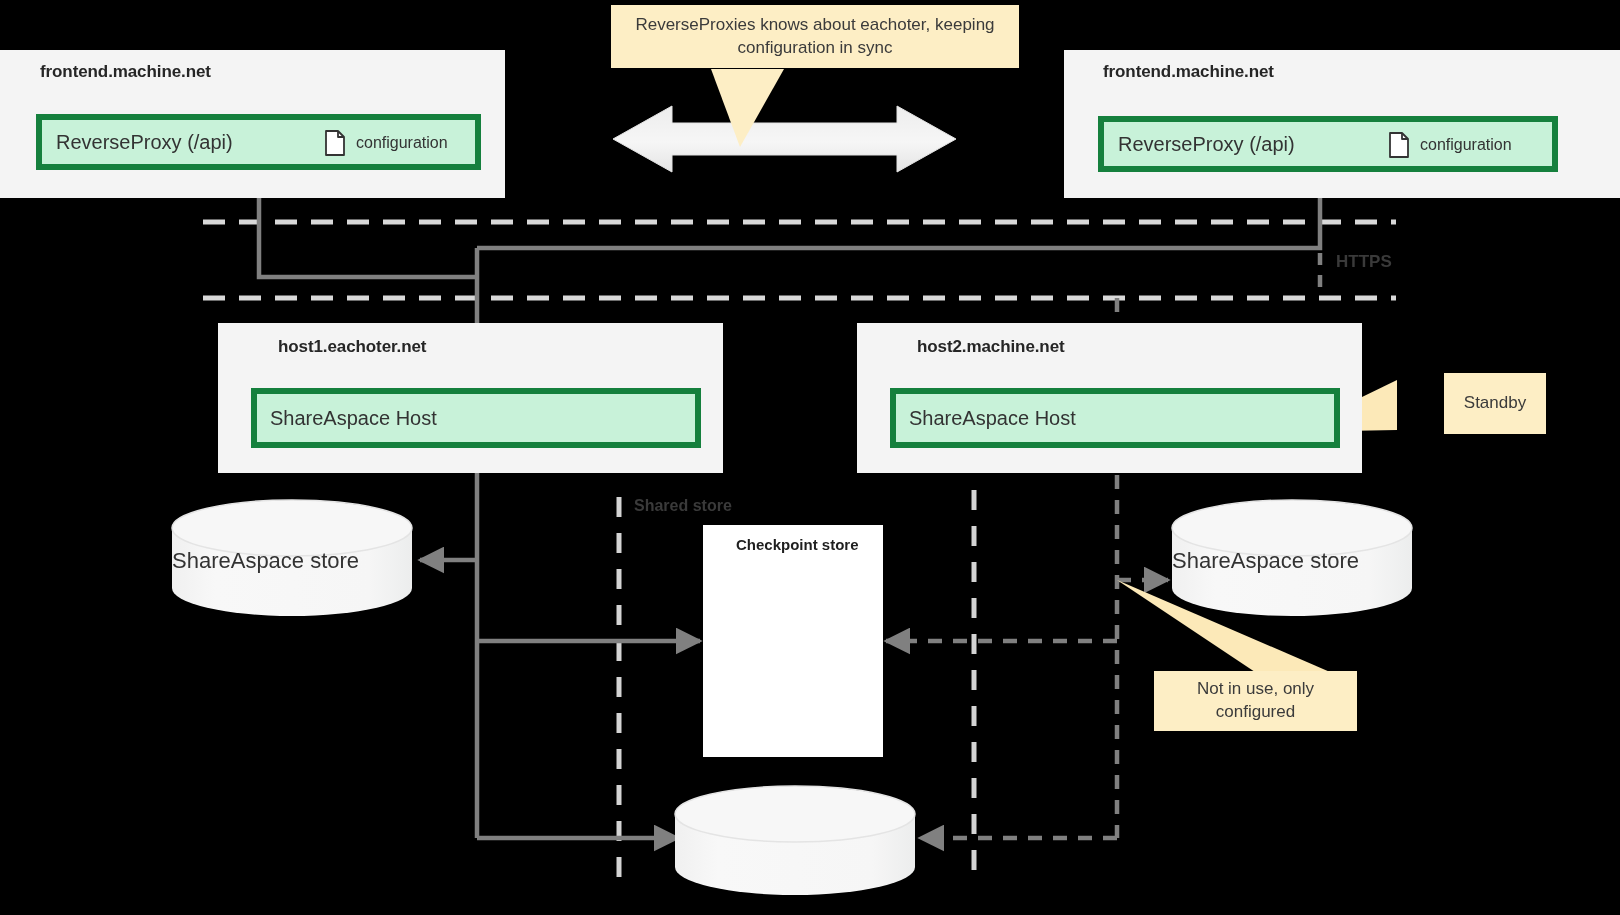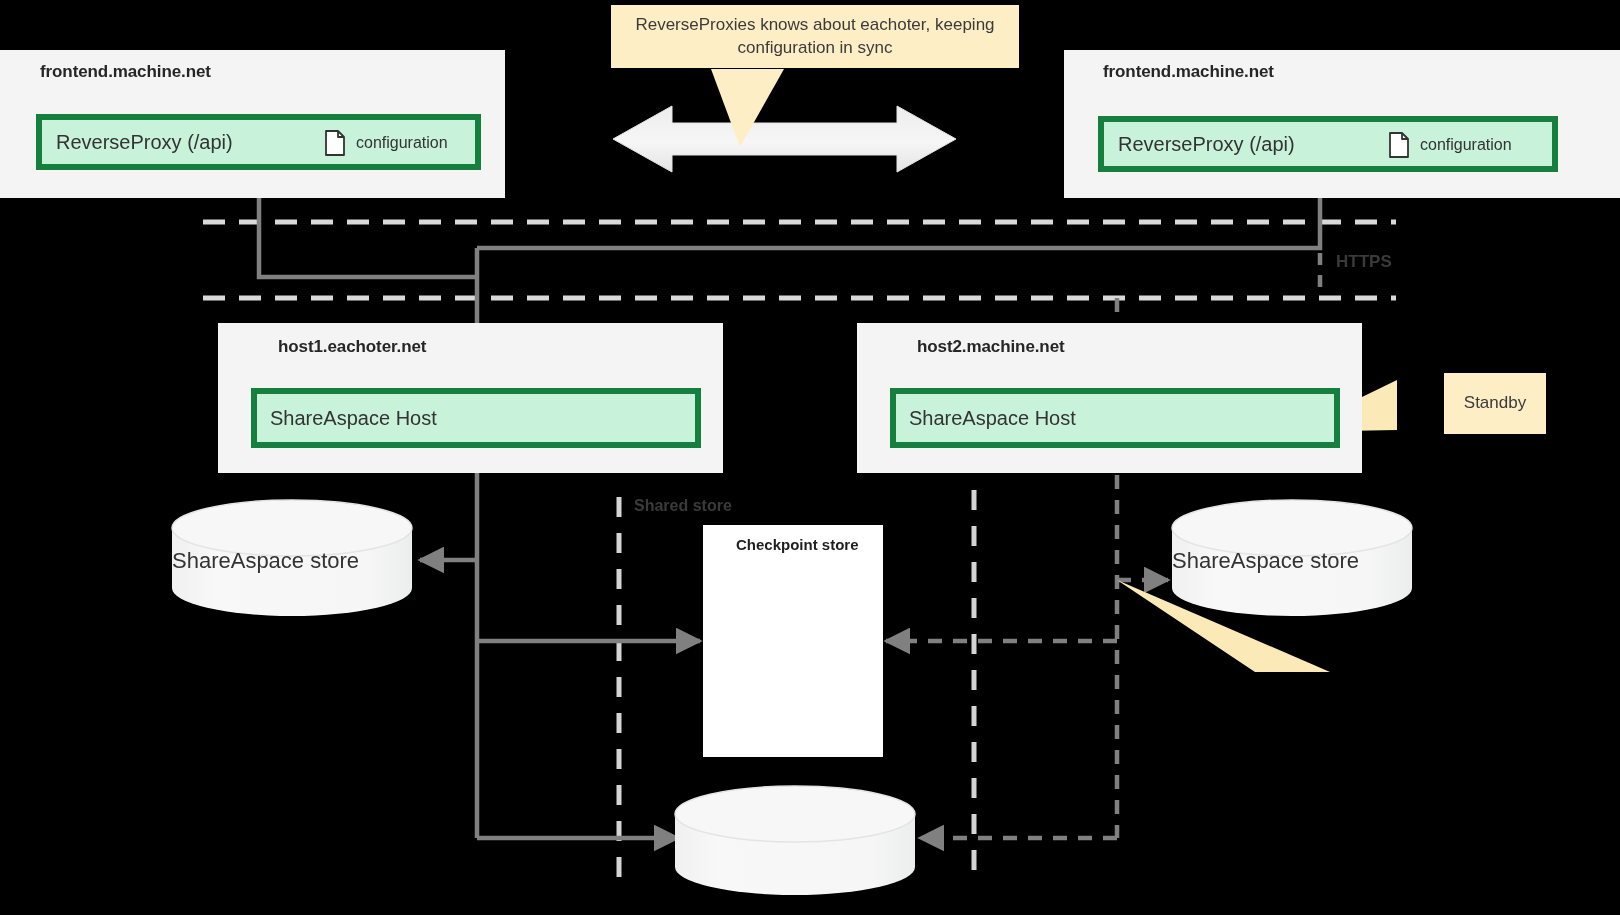--- a/index.html
+++ b/index.html
@@ -259,20 +259,23 @@
   </div>
   <div class="machine-title" style="left:889px; top:337px;">host2.machine.net</div>
   <div class="service-box" style="left:890px; top:388px; width:450px; height:60px;">
     <span class="service-label" style="margin-left:13px;">ShareAspace Host</span>
   </div>
 
   <div class="callout" style="left:1444px; top:373px; width:102px; height:61px; font-size:17px;">
     <span>Standby</span>
   </div>
 
+  <div class="callout" style="left:1154px; top:671px; width:203px; height:60px; font-size:17px; padding:0 10px;">
+    <span>Not in use, only configured</span>
+  </div>
 
   <div class="dim-label" style="left:634px; top:497px; font-size:16px;">Shared store</div>
 
   <div class="plain-box" style="left:703px; top:525px; width:180px; height:232px;">
   </div>
   <div class="plain-box-title" style="left:696px; top:536px;margin-left:40px;">Checkpoint store</div>
 
   <div class="cyl-label" style="left:172px; top:548px; width:240px;">ShareAspace store</div>
 
   <div class="cyl-label" style="left:1172px; top:548px; width:240px;">ShareAspace store</div>

